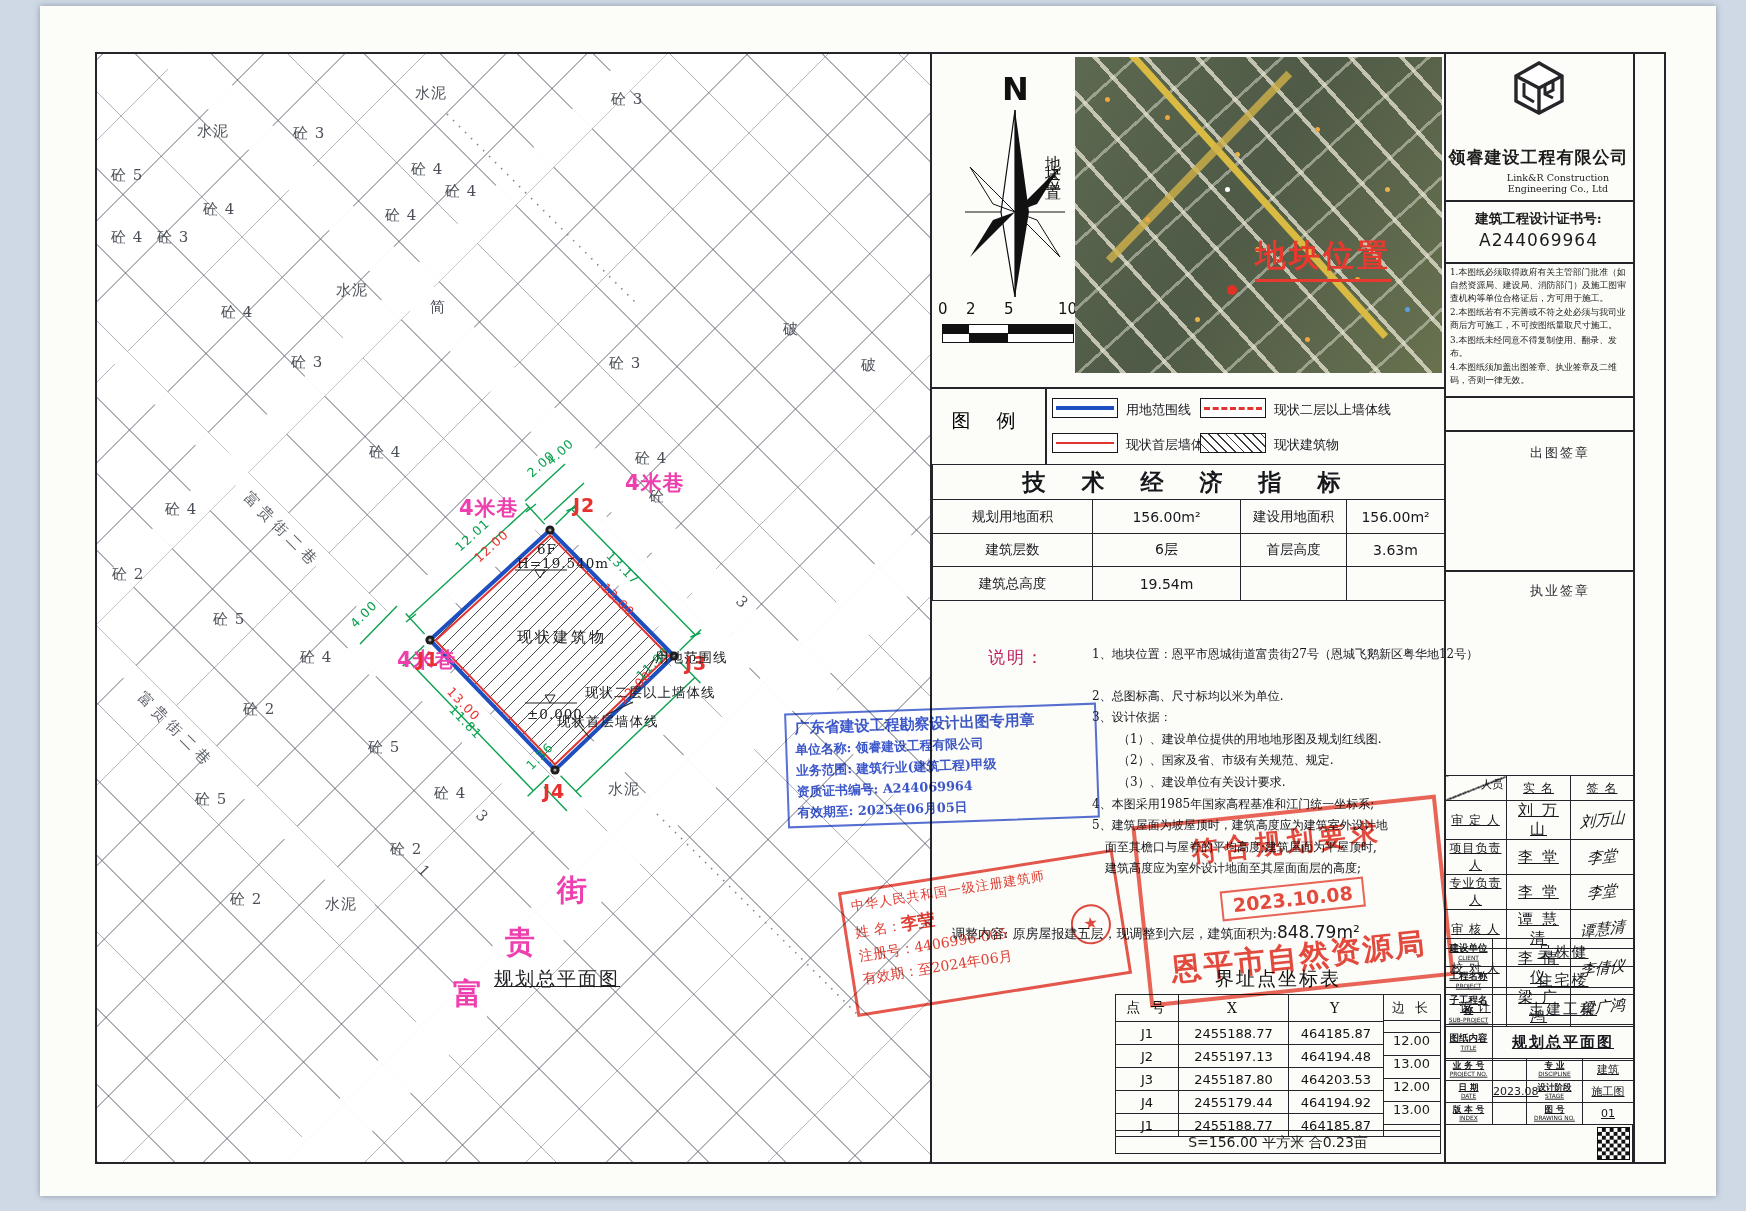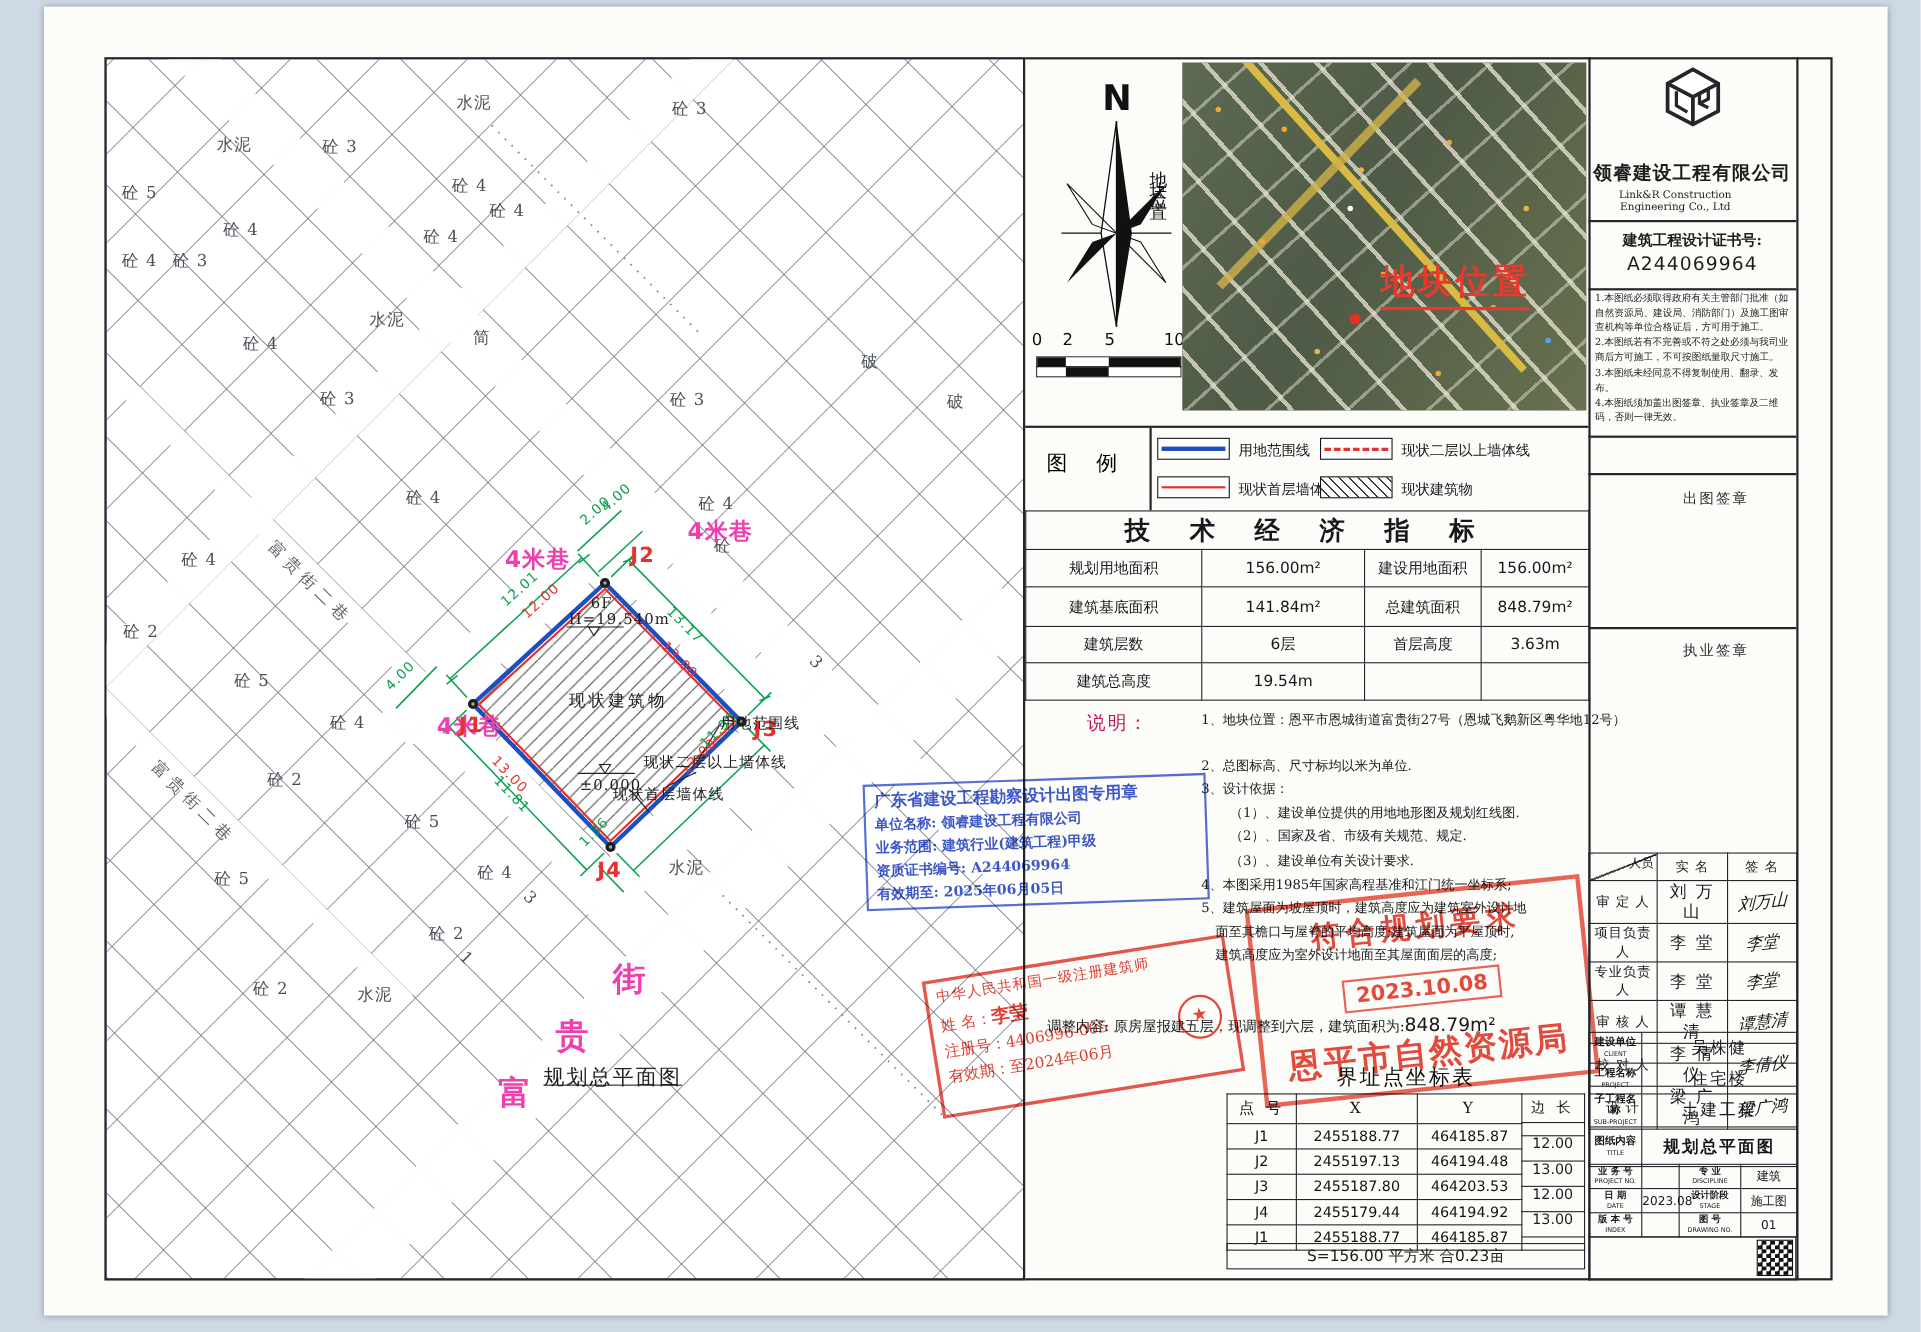--- a/index.html
+++ b/index.html
@@ -87,27 +87,27 @@
   #stamp-gov .dt{font:bold 19px "DejaVu Sans",sans-serif;border:2.4px solid rgba(229,62,48,.8);
                  padding:2px 10px;}
   #stamp-gov .nm{font:bold 30px "DejaVu Serif",serif;letter-spacing:2px;white-space:nowrap;}
   #adjust-note{left:952px;top:922px;white-space:nowrap;font:13px "DejaVu Serif",serif;color:#16181c;}
   #adjust-note b{font:17px "DejaVu Sans",sans-serif;font-weight:normal;}
   
   .rc-h{position:absolute;left:1444px;width:189px;height:2px;background:#23252a;}
   .rcbox-label{position:absolute;font:13px "DejaVu Serif",serif;color:#2a2c30;letter-spacing:2px;}
   #company-name{left:1444px;top:146px;width:189px;text-align:center;
                 font:bold 17px "DejaVu Serif",serif;letter-spacing:1px;}
-  #company-en{left:1444px;top:172px;width:158px;text-align:center;font:9.5px "DejaVu Serif",serif;}
+  #company-en{left:1479px;top:172px;width:158px;text-align:center;font:9.5px "DejaVu Serif",serif;}
   #cert-label{left:1444px;top:210px;width:189px;text-align:center;font:bold 13.5px "DejaVu Serif",serif;}
   #cert-no{left:1444px;top:230px;width:189px;text-align:center;font:17px "DejaVu Sans",sans-serif;letter-spacing:1px;}
   #disclaimers{left:1450px;top:266px;width:178px;font:8.8px "DejaVu Serif",serif;line-height:1.45;color:#222;}
   .dline{margin-bottom:2px;}
   .ptable{position:absolute;border-collapse:collapse;table-layout:fixed;}
-  .ptable td{border:1.5px solid #23252a;text-align:center;padding:0;color:#16181c;}
+  .ptable td{border:1.5px solid #23252a;text-align:center;padding:0;color:#16181c;text-decoration:underline;}
   .ptable .role{font:12px "DejaVu Serif",serif;letter-spacing:1px;}
   .ptable .nm{font:15px "DejaVu Serif",serif;letter-spacing:2px;}
   .sig{display:inline-block;font:italic 15px "DejaVu Serif",serif;transform:rotate(-7deg) skewX(-8deg);
        color:#111;}
   .diag{background-image:linear-gradient(to bottom right,transparent calc(50% - .8px),#23252a calc(50% - .8px),#23252a calc(50% + .8px),transparent calc(50% + .8px));position:relative;}
   .diag span{position:absolute;right:3px;top:1px;font:11px "DejaVu Serif",serif;}
   .lblz{font:bold 9.5px "DejaVu Serif",serif;line-height:1.1;}
   .lble{font:6.5px "DejaVu Sans",sans-serif;transform:scale(.9);}
   .gv{font:11px "DejaVu Sans",sans-serif;}
   #qr{position:absolute;left:1597px;top:1127px;width:31px;height:31px;border:1px solid #111;
@@ -346,26 +346,20 @@
     <tbody>
         <tr>
           <td class="tt" colspan="4">技 术 经 济 指 标</td>
         </tr>
     <tr style="height:34px">
       <td>规划用地面积</td>
       <td class="val">156.00m²</td>
       <td>建设用地面积</td>
       <td class="val">156.00m²</td>
     </tr>
-    <tr style="height:36px">
-      <td>建筑基底面积</td>
-      <td class="val">141.84m²</td>
-      <td>总建筑面积</td>
-      <td class="val">848.79m²</td>
-    </tr>
     <tr style="height:33px">
       <td>建筑层数</td>
       <td class="val">6层</td>
       <td>首层高度</td>
       <td class="val">3.63m</td>
     </tr>
     <tr style="height:34px">
       <td>建筑总高度</td>
       <td class="val">19.54m</td>
       <td></td>

